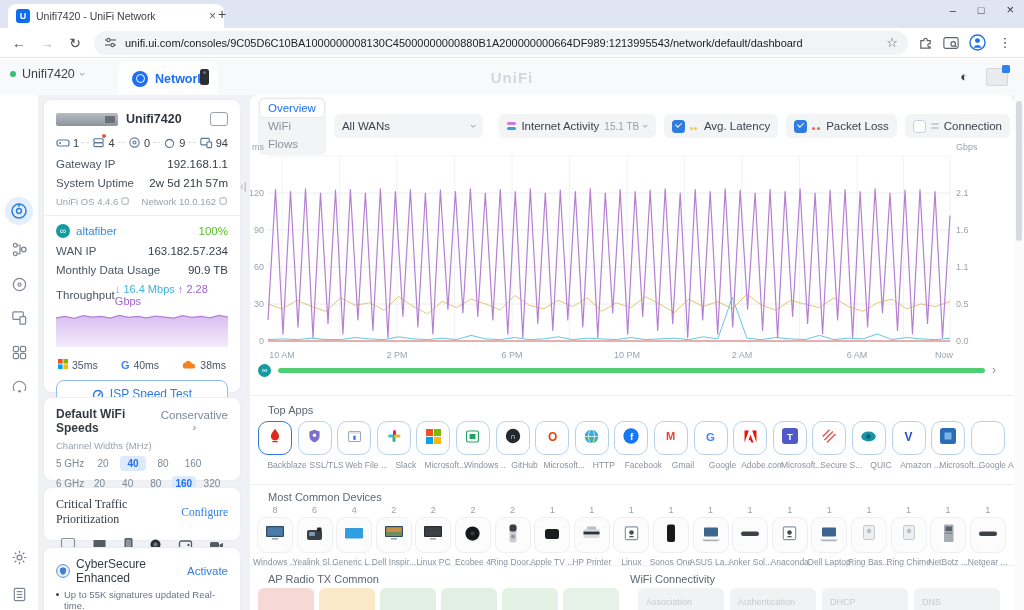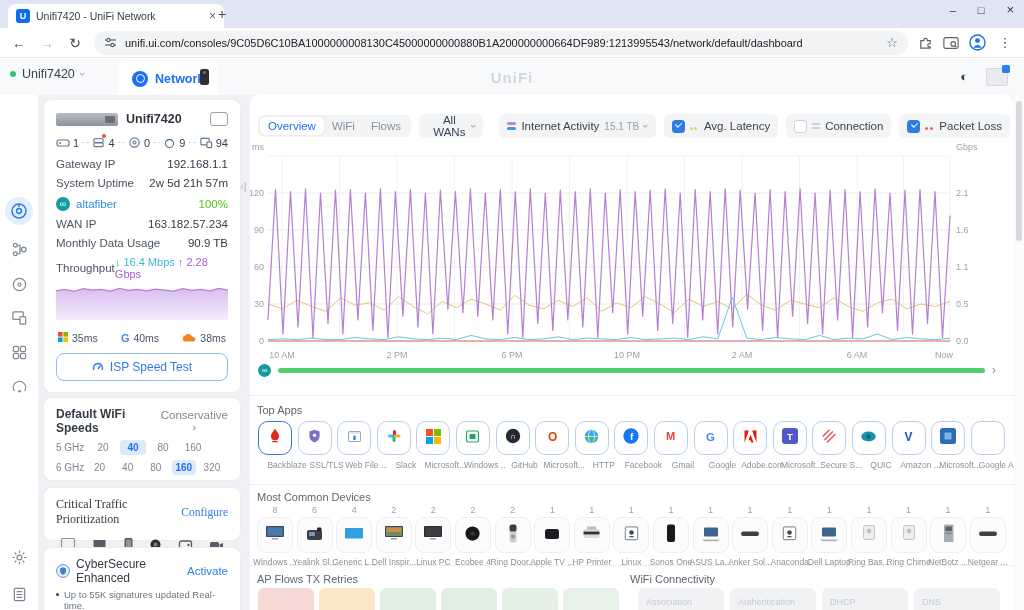--- a/index.html
+++ b/index.html
@@ -80,42 +80,42 @@
   .wchip{font-size:10px;color:#7d8994;width:26px;text-align:center;padding:2px 0;border-radius:4px;margin-right:4px;}
   .wchip.on{background:#ddeafc;color:#1e6ff5;font-weight:bold;}
   .ctpicons{display:flex;justify-content:space-between;align-items:center;padding:10px 16px 0;}
   
   .csrow{display:flex;align-items:center;gap:6px;padding:9px 12px 0;}
   .cstitle{font-size:12px;color:#343b44;flex:1;}
   .bullet{display:flex;gap:5px;align-items:flex-start;padding:4px 12px 0;font-size:9.5px;color:#6b7480;}
   .bullet i{width:3px;height:3px;border-radius:50%;background:#3a4149;margin-top:4px;flex:0 0 auto;}
   
   .mhead{position:absolute;left:8px;top:17px;right:4px;height:28px;display:flex;align-items:center;gap:8px;}
-  .tabpill{display:flex;background:#f3f4f6;border-radius:6px;padding:2px;}
+  .tabpill{display:flex;background:#f3f4f6;border-radius:6px;padding:2px;flex-direction:column;}
   .tabpill span{font-size:11.5px;padding:3px 8px;border-radius:5px;color:#8a929c;}
   .tabpill span.on{color:#1e6ff5;background:#fff;box-shadow:0 0 2px rgba(0,0,0,.12);}
   .selbox{width:168px;height:24px;background:#f3f4f6;border-radius:6px;display:flex;align-items:center;padding:0 8px;font-size:11.5px;color:#3a434e;text-align:center;}
   .selbox .chev{margin-left:auto;}
   .legendpill{height:24px;background:#f3f4f6;border-radius:6px;display:flex;align-items:center;gap:5px;padding:0 8px;font-size:11.5px;color:#3a434e;flex:0 0 auto;}
   .legendpill .sub{font-size:10px;color:#9aa1ab;}
   .actbars i{display:block;width:9px;height:3px;border-radius:1.5px;}
   .cb{width:13px;height:13px;border-radius:3.5px;box-sizing:border-box;position:relative;flex:0 0 auto;}
   .cb.on{background:#2f7de1;}
   .cb.on:after{content:"";position:absolute;left:3.2px;top:5.2px;width:5px;height:2.6px;border-left:1.6px solid #fff;border-bottom:1.6px solid #fff;transform:rotate(-45deg);transform-origin:left top;}
   .cb.off{border:1.4px solid #c9ced6;background:#fff;}
   .dots i{display:inline-block;width:3px;height:3px;border-radius:50%;margin-right:1.5px;}
   .dash2 i{display:block;width:8px;height:2px;background:#c9ced6;border-radius:1px;margin:1.5px 0;}
   #main-chart{position:absolute;left:0;top:45px;}
   .ax{font-size:9px;fill:#9aa3ad;}
   .scrub{position:absolute;left:8px;top:268px;right:18px;height:14px;display:flex;align-items:center;gap:7px;}
   .scrub .ic{width:13px;height:13px;border-radius:50%;background:#149aa0;color:#fff;font-size:8px;display:flex;align-items:center;justify-content:center;flex:0 0 auto;}
   .scrub .bar{flex:1;height:5px;border-radius:3px;background:#4fcf70;}
   .scrub .chevr{color:#8a929c;font-size:12px;}
   .hdiv{position:absolute;left:0;right:0;height:1px;background:#eef0f2;}
-  .secttitle{position:absolute;left:7px;font-size:11px;color:#5c6670;}
+  .secttitle{position:absolute;left:18px;font-size:11px;color:#5c6670;}
   .tilerow{position:absolute;left:8px;right:0;display:flex;gap:5.6px;}
   .apptile{width:34px;height:34px;border:1.4px solid #b9d2ea;border-radius:10px;display:flex;align-items:center;justify-content:center;background:#fff;box-sizing:border-box;}
   .apptile.sel{border:1.8px solid #3179d8;}
   .appwrap{width:34px;flex:0 0 auto;display:flex;flex-direction:column;align-items:center;}
   .applabel{font-size:8.5px;color:#8a929c;white-space:nowrap;overflow:hidden;width:42px;text-align:center;margin-top:5px;margin-left:24px;}
   .devwrap{width:34px;flex:0 0 auto;display:flex;flex-direction:column;align-items:center;}
   .devcount{font-size:9px;color:#9aa1ab;}
   .devtile{width:34px;height:34px;border:1px solid #edeff2;border-radius:9px;background:#fcfcfd;display:flex;align-items:center;justify-content:center;margin-top:2px;}
   .devlabel{font-size:8.5px;color:#8a929c;white-space:nowrap;overflow:hidden;width:44px;text-align:center;margin-top:4px;}
   .gring{position:relative;width:16px;height:16px;border-radius:50%;background:conic-gradient(#EA4335 0 25%,#4285F4 25% 50%,#34A853 50% 75%,#FBBC05 75% 100%);}
@@ -333,20 +333,34 @@
             </span>
           </div>
         <div class="kv">
             <span class="k">Gateway IP</span>
             <span class="v">192.168.1.1</span>
           </div>
         <div class="kv">
             <span class="k">System Uptime</span>
             <span class="v">2w 5d 21h 57m</span>
           </div>
+        <div class="vers">
+          <span>
+              <span>UniFi OS 4.4.6</span>
+              <svg width="9" height="9" viewBox="0 0 10 10">
+                <rect x="1" y="1" width="7" height="7" rx="1.5" fill="none" stroke="#9aa2ac"></rect>
+              </svg>
+            </span>
+          <span>
+              <span>Network 10.0.162</span>
+              <svg width="9" height="9" viewBox="0 0 10 10">
+                <rect x="1" y="1" width="7" height="7" rx="1.5" fill="none" stroke="#9aa2ac"></rect>
+              </svg>
+            </span>
+        </div>
         <div class="ispsmå">
           <span class="isplogo">∞</span>
           <span class="ispname">altafiber</span>
           <span class="isphealth">100%</span>
         </div>
         <div class="kv">
             <span class="k">WAN IP</span>
             <span class="v">163.182.57.234</span>
           </div>
         <div class="kv">
@@ -395,20 +409,21 @@
             </svg>
           <span>ISP Speed Test</span>
         </div>
       </div>
 
       <div class="card" style="top:303px;height:82px;">
         <div class="cardhead">
           <span class="cardtitle">Default WiFi Speeds</span>
           <span class="cardaction muted"><span>Conservative</span> ›</span>
         </div>
+        <div class="subt">Channel Widths (MHz)</div>
         <div id="wifirows">
             <div class="wrow">
               <span class="wband">5 GHz</span>
               <span class="wchip">20</span>
               <span class="wchip on">40</span>
               <span class="wchip">80</span>
               <span class="wchip">160</span>
             </div>
             <div class="wrow">
               <span class="wband">6 GHz</span>
@@ -491,31 +506,31 @@
           <span class="sub">15.1 TB</span>
           <span class="chev">›</span>
         </div>
         <div id="toggles" style="display:flex;gap:8px;flex:0 0 auto;">
             <div class="legendpill">
               <span class="cb on"></span>
               <span class="dots"><i style="background:#e8c96a"></i><i style="background:#e8c96a"></i></span>
               <span>Avg. Latency</span>
             </div>
             <div class="legendpill">
+              <span class="cb on"></span>
+              <span class="dots"><i style="background:#e06666"></i><i style="background:#e06666"></i></span>
+              <span>Packet Loss</span>
+            </div>
+            <div class="legendpill">
               <span class="cb off"></span>
               <span class="dash2">
                 <i></i>
                 <i></i>
               </span>
               <span>Connection</span>
-            </div>
-            <div class="legendpill">
-              <span class="cb on"></span>
-              <span class="dots"><i style="background:#e06666"></i><i style="background:#e06666"></i></span>
-              <span>Packet Loss</span>
             </div>
           </div>
       </div>
       <svg id="main-chart" width="764" height="225" viewBox="0 0 764 225">
           <line x1="32" y1="16" x2="32" y2="201" stroke="#f0f2f5"></line>
           <line x1="89.5" y1="16" x2="89.5" y2="201" stroke="#f0f2f5"></line>
           <line x1="147" y1="16" x2="147" y2="201" stroke="#f0f2f5"></line>
           <line x1="204.5" y1="16" x2="204.5" y2="201" stroke="#f0f2f5"></line>
           <line x1="262" y1="16" x2="262" y2="201" stroke="#f0f2f5"></line>
           <line x1="319.5" y1="16" x2="319.5" y2="201" stroke="#f0f2f5"></line>
@@ -929,21 +944,21 @@
             <span class="devcount">1</span>
             <div class="devtile">
               <span><svg width="22" height="18" viewBox="0 0 22 18">
                   <rect x="2" y="7.5" width="18" height="4.5" rx="2.2" fill="#3c4248"></rect>
                 </svg></span>
             </div>
             <span class="devlabel">Netgear ...</span>
           </div>
         </div>
       <div class="hdiv" style="top:470px"></div>
-      <div class="secttitle" style="top:478px">AP Flows TX Retries</div>
+      <div class="secttitle" style="top:478px">AP Radio TX Common</div>
       <div class="secttitle" style="top:478px;left:380px">WiFi Connectivity</div>
       <div class="barrow" style="top:493px;left:8px" id="apbars">
           <div class="apbar" style="background: rgb(246, 216, 212);"></div>
           <div class="apbar" style="background: rgb(250, 232, 200);"></div>
           <div class="apbar" style="background: rgb(226, 240, 227);"></div>
           <div class="apbar" style="background: rgb(226, 240, 227);"></div>
           <div class="apbar" style="background: rgb(228, 241, 229);"></div>
           <div class="apbar" style="background: rgb(230, 242, 231);"></div>
         </div>
       <div class="barrow" style="top:493px;left:388px;gap:6px" id="wcbars">

